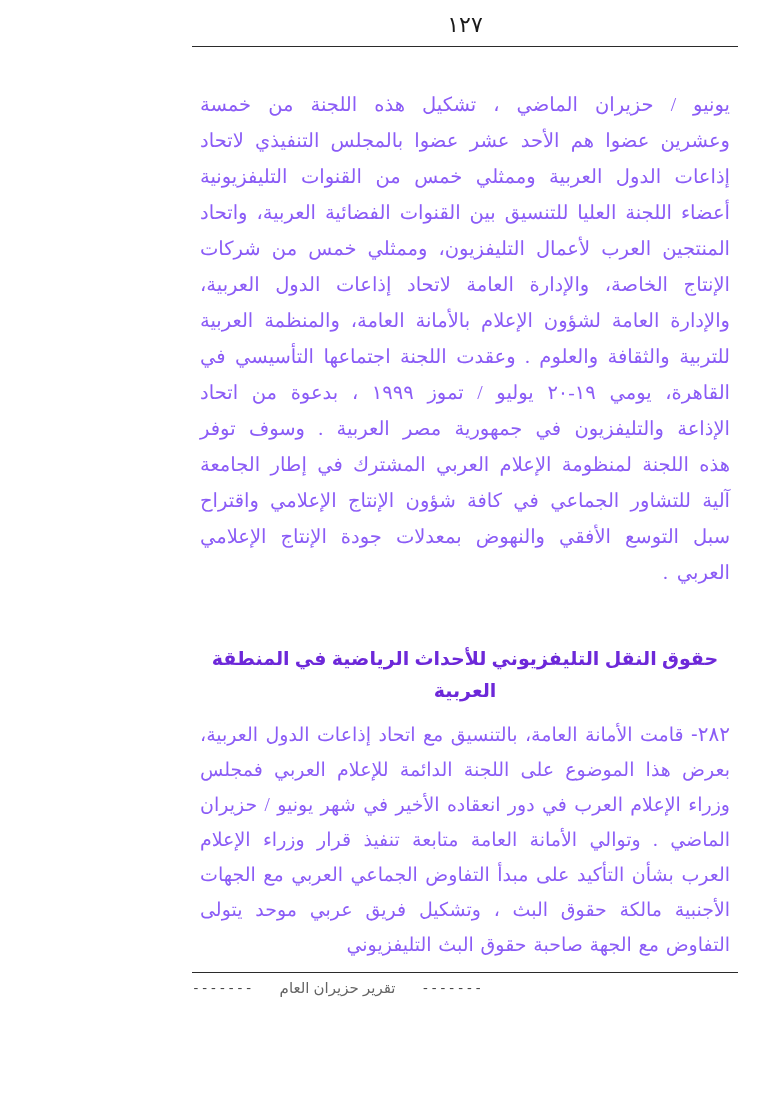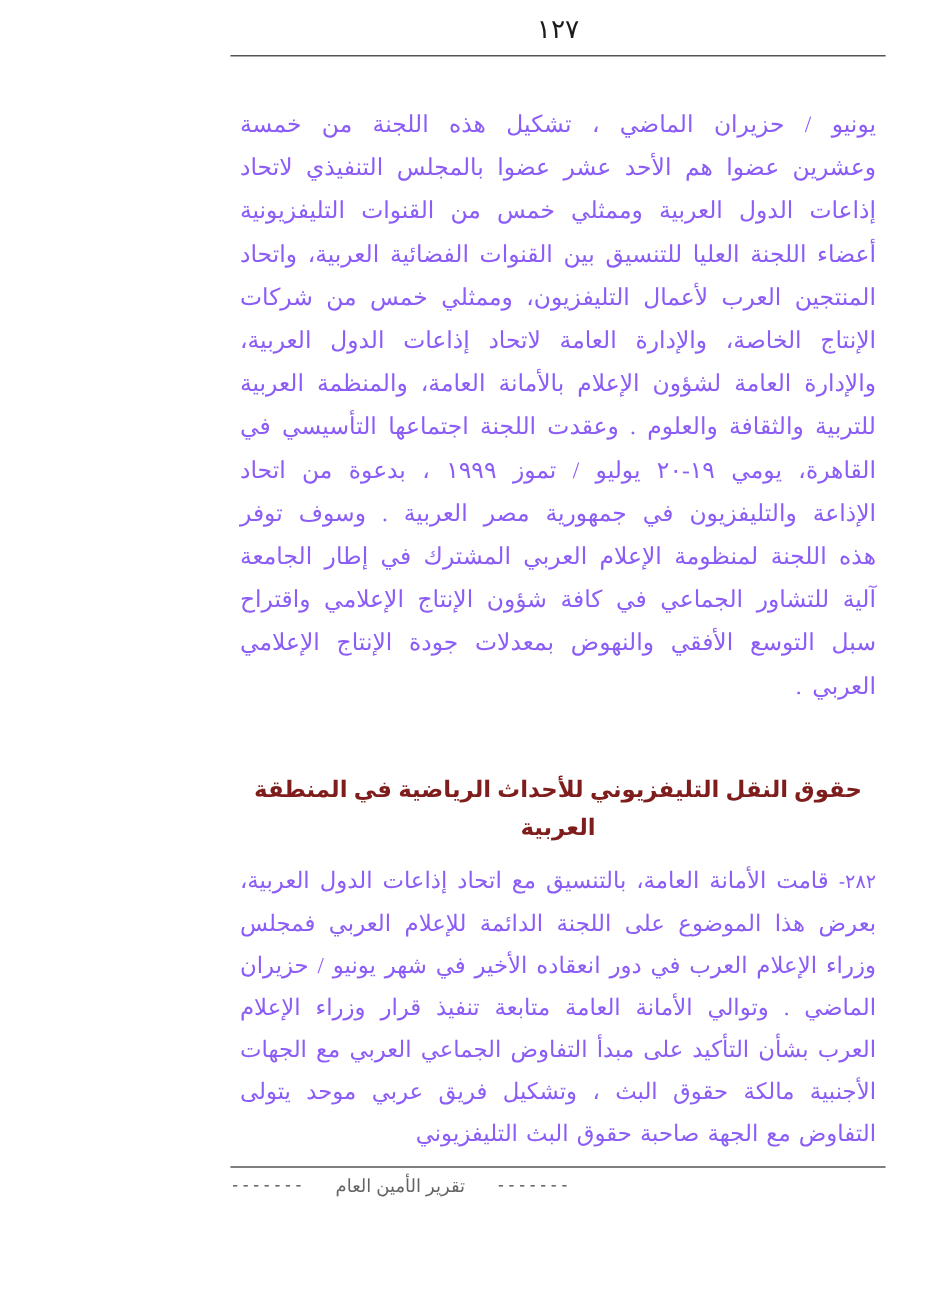--- a/index.html
+++ b/index.html
@@ -52,35 +52,35 @@
   .para.spread {
     word-spacing: 4px;
   }
   .section-heading {
     margin: 52px 48px 8px 48px;
     text-align: center;
     font-size: 19px;
     line-height: 32px;
     font-family: "Liberation Sans", "DejaVu Sans", sans-serif;
     font-weight: 600;
-    color: #7f1d1d;
+    color: #6d28d9;
     direction: rtl;
   }
   .numbered-block {
     margin: 10px 48px 0 48px;
     direction: rtl;
     text-align: justify;
   }
   .numbered-block .para {
     font-size: 19px;
     line-height: 35px;
   }
   .num-label {
     font-family: Liberation Sans, sans-serif;
-    font-size: 16px;
+    font-size: 20px;
   }
   .footer {
     position: absolute;
     left: 0;
     right: 0;
     bottom: 96px;
   }
   .rule-bottom {
     margin: 0 40px;
     border-top: 1px solid #2b2b2b;
@@ -128,18 +128,18 @@
   <div class="section-heading">حقوق النقل التليفزيوني للأحداث الرياضية في المنطقة العربية</div>
 
   <div class="numbered-block">
     <p class="para"><span class="num-label">٢٨٢-</span> <span>قامت الأمانة العامة، بالتنسيق مع اتحاد إذاعات الدول العربية، بعرض هذا الموضوع على اللجنة الدائمة للإعلام العربي فمجلس وزراء الإعلام  العرب في دور انعقاده الأخير في شهر يونيو / حزيران  الماضي . وتوالي الأمانة العامة متابعة تنفيذ قرار وزراء الإعلام العرب بشأن التأكيد على مبدأ التفاوض الجماعي العربي مع الجهات الأجنبية مالكة حقوق البث ، وتشكيل فريق عربي موحد يتولى التفاوض مع الجهة صاحبة حقوق البث التليفزيوني</span></p>
   </div>
 
   <div class="footer">
     <div class="rule-bottom"></div>
     <div class="footer-row">
       <span class="dashes">-------</span>
-      <span class="footer-note">تقرير الأمين العام</span>
+      <span class="footer-note">تقرير حزيران العام</span>
       <span class="dashes footer-dashes-left">-------</span>
     </div>
   </div>
 
 </div>
 
 </body></html>

